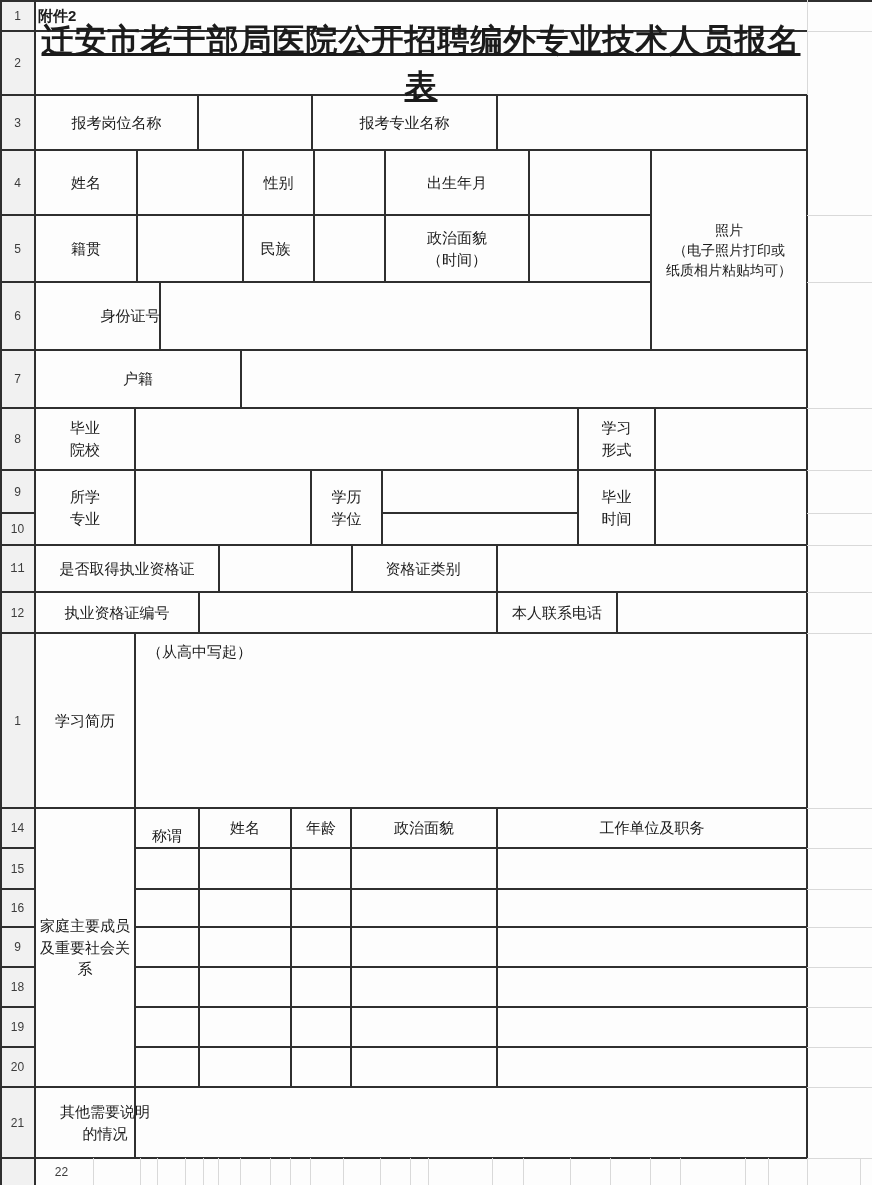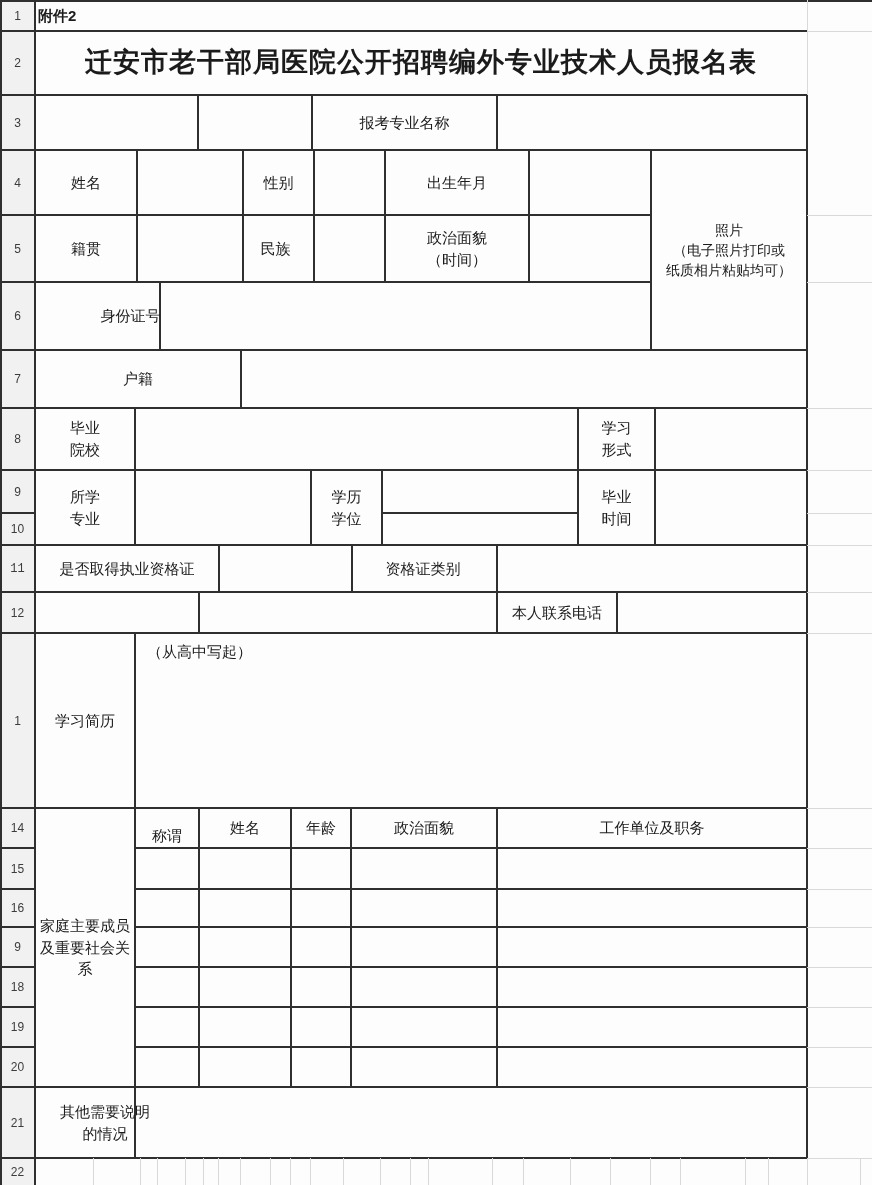--- a/index.html
+++ b/index.html
@@ -12,21 +12,21 @@
   .vl{position:absolute;width:2px;background:#2f2f2f;}
   .fhl{position:absolute;height:1px;background:#d9d9d9;}
   .fvl{position:absolute;width:1px;background:#d9d9d9;}
   .lbl{
     position:absolute;display:flex;align-items:center;justify-content:center;
     text-align:center;white-space:pre-line;font-size:15px;line-height:1.45;color:#1b1b1b;
   }
   .lbl.left{justify-content:flex-start;text-align:left;}
   .lbl.top{align-items:flex-start;}
   .bold{font-weight:bold;}
-  .title{font-size:27px;font-weight:600;letter-spacing:1px;}
+  .title{font-size:32px;font-weight:600;letter-spacing:1px;text-decoration:underline;}
   .small{font-size:14px;}
   .rownum{
     position:absolute;left:0;width:35px;display:flex;align-items:center;justify-content:center;
     font-size:12px;color:#3c3c3c;
   }
   .vcell{position:absolute;background:transparent;}
 </style>
 </head>
 <body>
 
@@ -153,21 +153,21 @@
       <div class="rownum" style="top: 592px; height: 41px;">12</div>
       <div class="rownum" style="top: 633px; height: 175px;">1</div>
       <div class="rownum" style="top: 808px; height: 40px;">14</div>
       <div class="rownum" style="top: 848px; height: 41px;">15</div>
       <div class="rownum" style="top: 889px; height: 38px;">16</div>
       <div class="rownum" style="top: 927px; height: 40px;">9</div>
       <div class="rownum" style="top: 967px; height: 40px;">18</div>
       <div class="rownum" style="top: 1007px; height: 40px;">19</div>
       <div class="rownum" style="top: 1047px; height: 40px;">20</div>
       <div class="rownum" style="top: 1087px; height: 71px;">21</div>
-      <div class="rownum" style="top: 1158px; height: 27px;">22</div>
+      <div class="rownum" style="top: 1158px; height: 27px; padding-left: 44px;">22</div>
     </div>
   <div id="family-cells">
       <div class="vcell" style="left: 135px; top: 848px; width: 64px; height: 41px;"></div>
       <div class="vcell" style="left: 199px; top: 848px; width: 92px; height: 41px;"></div>
       <div class="vcell" style="left: 291px; top: 848px; width: 60px; height: 41px;"></div>
       <div class="vcell" style="left: 351px; top: 848px; width: 146px; height: 41px;"></div>
       <div class="vcell" style="left: 497px; top: 848px; width: 310px; height: 41px;"></div>
       <div class="vcell" style="left: 135px; top: 889px; width: 64px; height: 38px;"></div>
       <div class="vcell" style="left: 199px; top: 889px; width: 92px; height: 38px;"></div>
       <div class="vcell" style="left: 291px; top: 889px; width: 60px; height: 38px;"></div>
@@ -191,20 +191,21 @@
       <div class="vcell" style="left: 135px; top: 1047px; width: 64px; height: 40px;"></div>
       <div class="vcell" style="left: 199px; top: 1047px; width: 92px; height: 40px;"></div>
       <div class="vcell" style="left: 291px; top: 1047px; width: 60px; height: 40px;"></div>
       <div class="vcell" style="left: 351px; top: 1047px; width: 146px; height: 40px;"></div>
       <div class="vcell" style="left: 497px; top: 1047px; width: 310px; height: 40px;"></div>
     </div>
 
   <div class="lbl left bold" style="left:38px;top:2px;width:160px;height:28px;">附件2</div>
   <div class="lbl title" style="left:35px;top:33px;width:772px;height:60px;">迁安市老干部局医院公开招聘编外专业技术人员报名表</div>
 
+  <div class="lbl" style="left:35px;top:95px;width:163px;height:55px;">报考岗位名称</div>
   <div class="lbl" style="left:312px;top:95px;width:185px;height:55px;">报考专业名称</div>
 
   <div class="lbl" style="left:35px;top:150px;width:102px;height:65px;">姓名</div>
   <div class="lbl" style="left:243px;top:150px;width:71px;height:65px;">性别</div>
   <div class="lbl" style="left:385px;top:150px;width:144px;height:65px;">出生年月</div>
 
   <div class="lbl" style="left:35px;top:215px;width:102px;height:67px;">籍贯</div>
   <div class="lbl" style="left:243px;top:215px;width:65px;height:67px;">民族</div>
   <div class="lbl" style="left:385px;top:215px;width:144px;height:67px;">政治面貌
 （时间）</div>
@@ -224,20 +225,21 @@
   <div class="lbl" style="left:35px;top:470px;width:100px;height:75px;">所学
 专业</div>
   <div class="lbl" style="left:311px;top:470px;width:71px;height:75px;">学历
 学位</div>
   <div class="lbl" style="left:578px;top:470px;width:77px;height:75px;">毕业
 时间</div>
 
   <div class="lbl" style="left:35px;top:545px;width:184px;height:47px;">是否取得执业资格证</div>
   <div class="lbl" style="left:352px;top:545px;width:142px;height:47px;">资格证类别</div>
 
+  <div class="lbl" style="left:35px;top:592px;width:164px;height:41px;">执业资格证编号</div>
   <div class="lbl" style="left:497px;top:592px;width:120px;height:41px;">本人联系电话</div>
 
   <div class="lbl" style="left:35px;top:633px;width:100px;height:175px;">学习简历</div>
   <div class="lbl left top" style="left:147px;top:641px;width:260px;height:26px;">（从高中写起）</div>
 
   <div class="lbl" style="left:135px;top:808px;width:64px;height:56px;">称谓</div>
   <div class="lbl" style="left:199px;top:808px;width:92px;height:40px;">姓名</div>
   <div class="lbl" style="left:291px;top:808px;width:60px;height:40px;">年龄</div>
   <div class="lbl" style="left:351px;top:808px;width:146px;height:40px;">政治面貌</div>
   <div class="lbl" style="left:497px;top:808px;width:310px;height:40px;">工作单位及职务</div>

